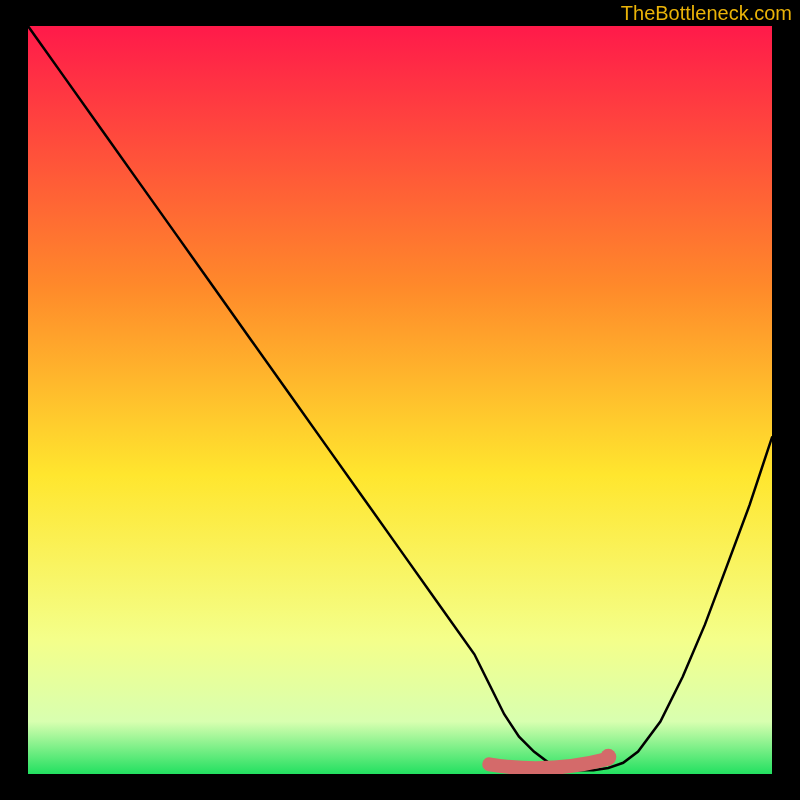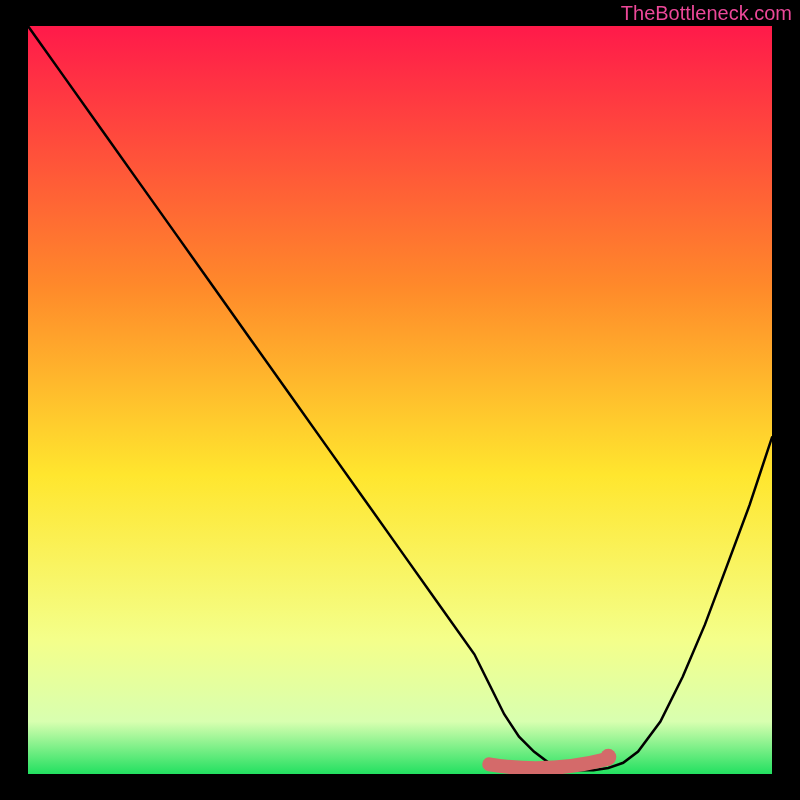--- a/index.html
+++ b/index.html
@@ -8,21 +8,21 @@
     width: 800px;
     height: 800px;
     background: #000;
     position: relative;
     font-family: Arial, sans-serif;
   }
   .watermark {
     position: absolute;
     top: 2px;
     right: 8px;
-    color: #ec4899;
+    color: #eab308;
     font-size: 20px;
     font-weight: 500;
     z-index: 10;
   }
   .plot-area {
     position: absolute;
     left: 28px;
     top: 26px;
     width: 744px;
     height: 748px;

